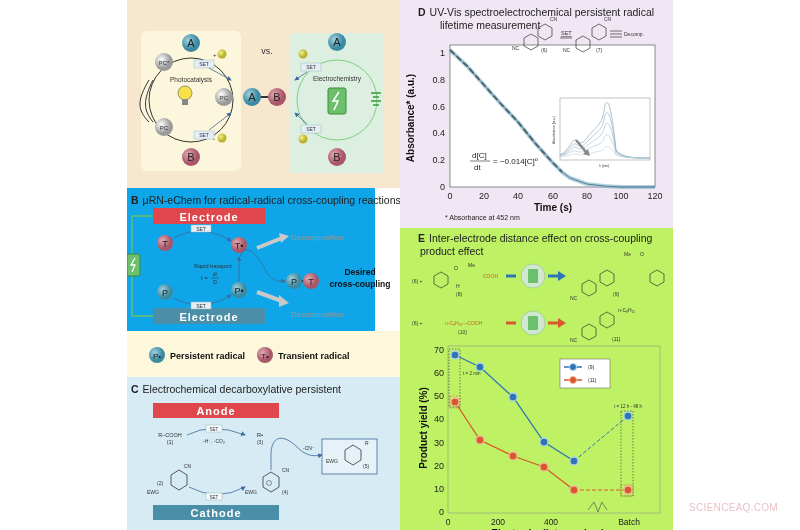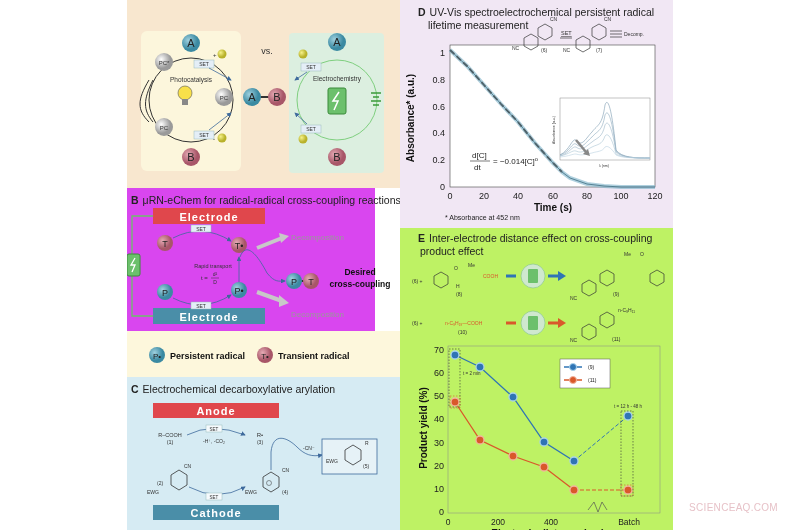--- a/index.html
+++ b/index.html
@@ -103,21 +103,21 @@
     <text x="184" y="69" font-size="5" text-anchor="middle" fill="#333">SET</text>
     <rect x="174" y="125" width="20" height="8" fill="#e4eef7" stroke="#9bb" stroke-width="0.5"></rect>
     <text x="184" y="131" font-size="5" text-anchor="middle" fill="#333">SET</text>
     <circle cx="176" cy="54" r="4.5" fill="url(#gE)"></circle>
     <circle cx="176" cy="139" r="4.5" fill="url(#gE)"></circle>
     <line x1="180" y1="72" x2="168" y2="80" stroke="#3e6a9c" stroke-width="0.8" marker-end="url(#arB)"></line>
     <line x1="180" y1="124" x2="168" y2="113" stroke="#3e6a9c" stroke-width="0.8" marker-end="url(#arB)"></line>
   </svg>
 </div>
 
-<div class="panel" style="left:127px;top:188px;width:248px;height:143px;background:#d946ef;">
+<div class="panel" style="left:127px;top:188px;width:248px;height:143px;background:#0ea5e9;">
   <div class="ptitle" style="left:4px;top:6px;"><b>B</b><span>μRN-eChem for radical-radical cross-coupling reactions</span></div>
   <svg width="273" height="143" style="position:absolute;left:0;top:0">
     <defs>
       <radialGradient id="gP" cx="35%" cy="35%">
           <stop offset="0" stop-color="#9fd0de"></stop>
           <stop offset="1" stop-color="#3b8aa2"></stop>
         </radialGradient>
       <radialGradient id="gT" cx="35%" cy="35%">
           <stop offset="0" stop-color="#e4aab4"></stop>
           <stop offset="1" stop-color="#a85668"></stop>
@@ -187,21 +187,21 @@
     <circle cx="30" cy="24" r="8" fill="url(#gP3)"></circle>
     <text x="30" y="28" font-size="8" text-anchor="middle" fill="#222">P•</text>
     <text x="43" y="28" font-size="9" font-weight="bold" fill="#111">Persistent radical</text>
     <circle cx="138" cy="24" r="8" fill="url(#gT3)"></circle>
     <text x="138" y="28" font-size="8" text-anchor="middle" fill="#222">T•</text>
     <text x="151" y="28" font-size="9" font-weight="bold" fill="#111">Transient radical</text>
   </svg>
 </div>
 
 <div class="panel" style="left:127px;top:377px;width:273px;height:153px;background:#d6ebf3;">
-  <div class="ptitle" style="left:4px;top:6px;"><b>C</b><span>Electrochemical decarboxylative arylation</span></div>
+  <div class="ptitle" style="left:4px;top:6px;"><b>C</b><span>Electrochemical decarboxylative persistent</span></div>
   <svg width="273" height="153" style="position:absolute;left:0;top:0">
     <defs>
         <marker id="arB3" markerWidth="6" markerHeight="6" refX="5" refY="3" orient="auto">
           <path d="M0,0 L6,3 L0,6z" fill="#3e6a9c"></path>
         </marker>
       </defs>
     <rect x="26" y="26" width="126" height="15" fill="#e0474c"></rect>
     <text x="89" y="38" font-size="11" font-weight="bold" text-anchor="middle" fill="#fff" letter-spacing="1">Anode</text>
     <rect x="26" y="128" width="126" height="15" fill="#4a8ea8"></rect>
     <text x="89" y="140" font-size="11" font-weight="bold" text-anchor="middle" fill="#fff" letter-spacing="1">Cathode</text>
@@ -232,21 +232,21 @@
 
     <rect x="195" y="62" width="55" height="35" fill="#e6f2f7" stroke="#3e6a9c" stroke-width="0.8"></rect>
     <polygon points="218,73 226,68 234,73 234,83 226,88 218,83" fill="none" stroke="#333" stroke-width="0.8"></polygon>
     <text x="238" y="68" font-size="5" fill="#333">R</text>
     <text x="199" y="86" font-size="5" fill="#333">EWG</text>
     <text x="236" y="91" font-size="5" fill="#333">(5)</text>
   </svg>
 </div>
 
 <div class="panel" style="left:400px;top:0;width:273px;height:292px;background:#f1e7f4;">
-  <div class="ptitle" style="left:18px;top:6px;line-height:13px;"><b>D</b><span>UV-Vis spectroelectrochemical persistent radical</span><br><span style="margin-left:10px">lifetime measurement</span></div>
+  <div class="ptitle" style="left:18px;top:6px;line-height:13px;"><b>D</b><span>UV-Vis spectroelectrochemical persistent radical</span><br><span style="margin-left:22px">lifetime measurement</span></div>
   <svg width="273" height="228" style="position:absolute;left:0;top:0">
 
     <rect x="50" y="45" width="205" height="142" fill="#fff" stroke="#444" stroke-width="0.6"></rect>
     <g font-size="9" fill="#222" text-anchor="end">
       <text x="45" y="190">0</text>
         <text x="45" y="163">0.2</text>
         <text x="45" y="136">0.4</text>
       <text x="45" y="110">0.6</text>
         <text x="45" y="83">0.8</text>
         <text x="45" y="56">1</text>

